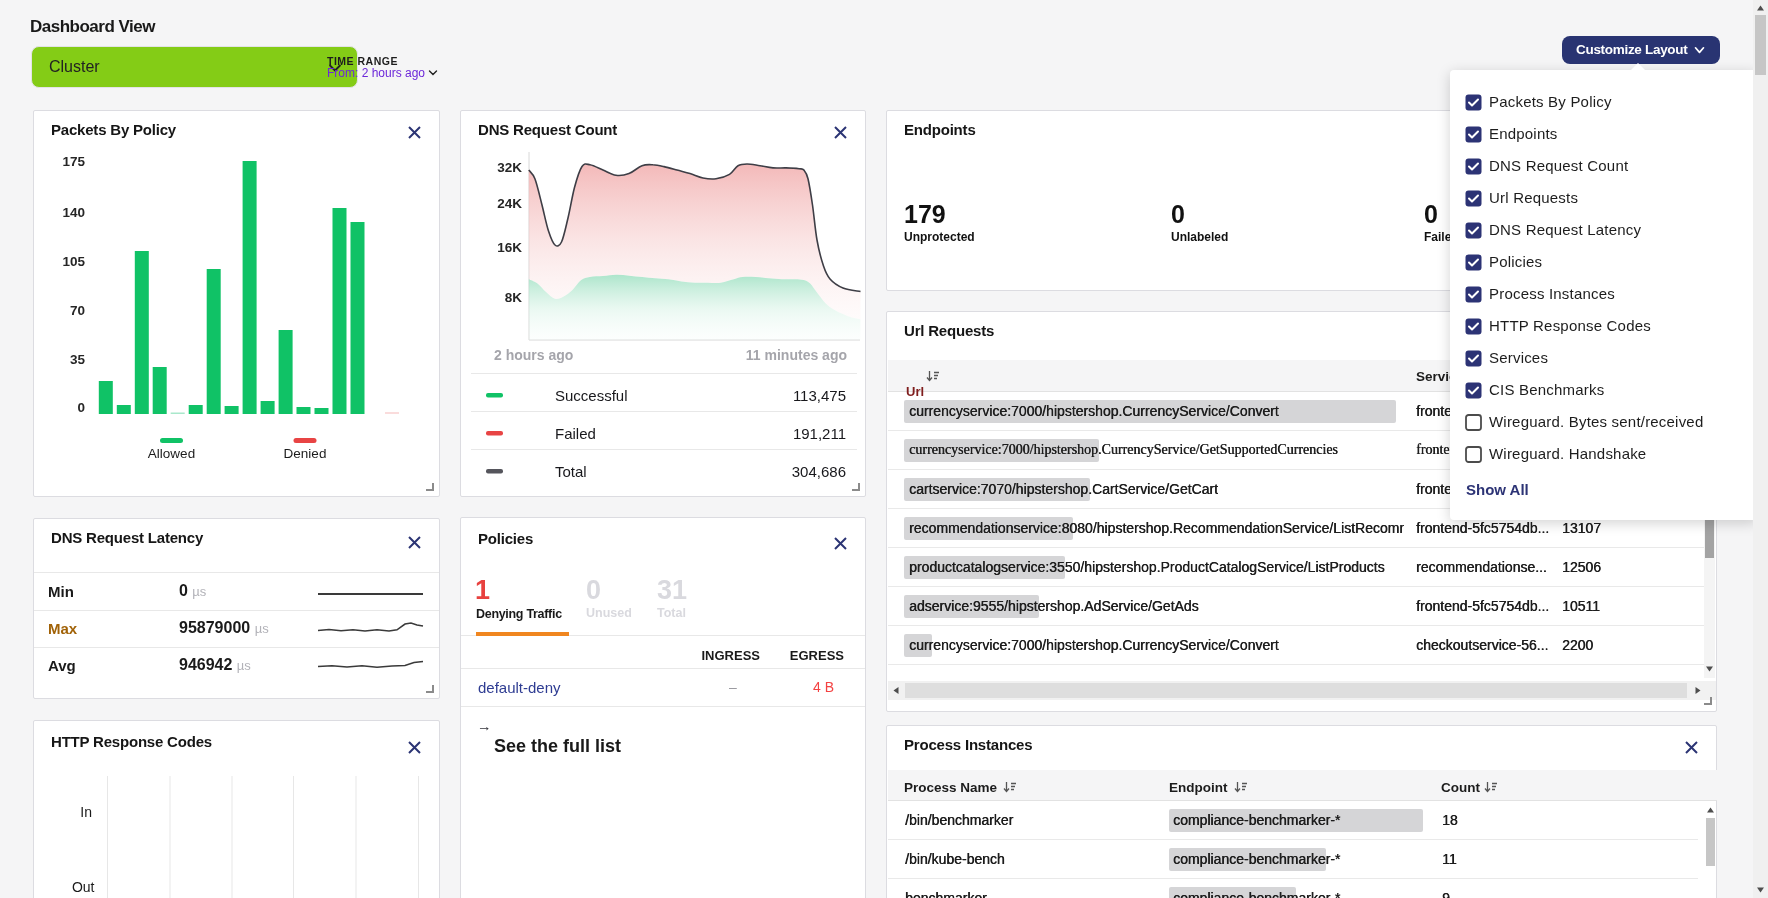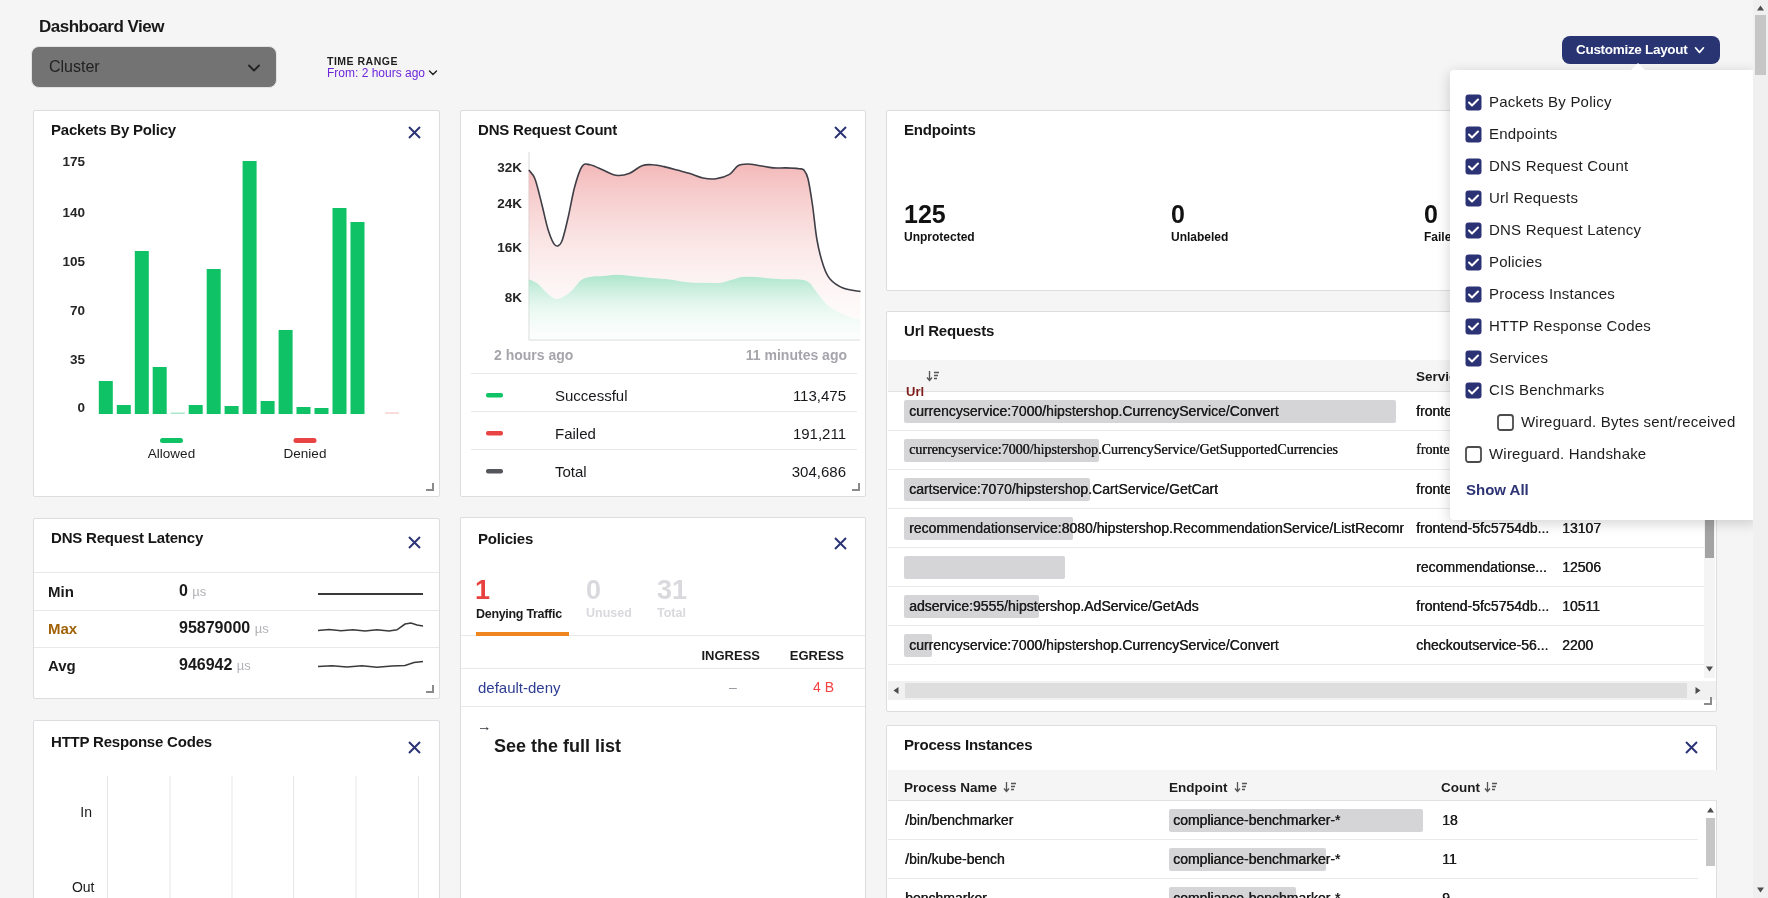--- a/index.html
+++ b/index.html
@@ -15,23 +15,23 @@
 .utext { position:absolute; left:21px; top:11px; font-size:14px; color:#1e1e1e; white-space:nowrap; overflow:hidden; max-width:495px; text-shadow:0.4px 0 0 #1e1e1e; }
 .usvc { position:absolute; left:528px; top:11px; font-size:14px; color:#1e1e1e; white-space:nowrap; text-shadow:0.4px 0 0 #1e1e1e; }
 .ucnt { position:absolute; left:674px; top:11px; font-size:14px; color:#1e1e1e; text-shadow:0.4px 0 0 #1e1e1e; }
 .prow { position:absolute; left:1px; width:810px; height:39px; border-bottom:1px solid #e9e9e9; text-shadow:0.4px 0 0 #1e1e1e; }
 .cbitem { position:absolute; left:15px; height:17px; }
 .cblabel { position:absolute; left:24px; top:-1px; font-size:15px; letter-spacing:.2px; color:#1d1d1d; white-space:nowrap; }
 </style>
 </head>
 <body>
 
-<div style="position:absolute;left:39px;top:17px;font-size:17px;font-weight:bold;letter-spacing:-0.5px;color:#191919;">Dashboard View</div>
-
-<div style="position:absolute;left:31px;top:46px;width:246px;height:42px;background:#737373;border:1px solid #e3e3e6;border-radius:8px;">
+<div style="position:absolute;left:30px;top:17px;font-size:17px;font-weight:bold;letter-spacing:-0.5px;color:#191919;">Dashboard View</div>
+
+<div style="position:absolute;left:31px;top:46px;width:327px;height:42px;background:#84cc16;border:1px solid #e3e3e6;border-radius:8px;">
   <span style="position:absolute;left:17px;top:11px;font-size:16px;color:#222;">Cluster</span>
   <svg style="position:absolute;right:15px;top:14px;" width="14" height="14" viewBox="0 0 14 14">
       <path d="M2 4.5 L7 9.5 L12 4.5" fill="none" stroke="#222" stroke-width="1.8" stroke-linecap="round" stroke-linejoin="round"></path>
     </svg>
 </div>
 
 <div style="position:absolute;left:327px;top:55px;font-size:10.5px;font-weight:bold;letter-spacing:.5px;color:#1d1d1d;">TIME RANGE</div>
 <div style="position:absolute;left:327px;top:66px;font-size:12px;color:#6d28d9;">From: 2 hours ago
   <svg style="vertical-align:-1px" width="10" height="10" viewBox="0 0 10 10">
       <path d="M1.5 3 L5 6.5 L8.5 3" fill="none" stroke="#222" stroke-width="1.4" stroke-linecap="round"></path>
@@ -136,21 +136,21 @@
       <text x="385" y="290" text-anchor="end">113,475</text>
       <text x="385" y="328" text-anchor="end">191,211</text>
       <text x="385" y="366" text-anchor="end">304,686</text>
     </g>
   </svg>
   <div class="resize" style="right:5px;bottom:5px;"></div>
 </div>
 
 <div class="card" id="endpoints" style="left:886px;top:110px;width:831px;height:181px;">
   <div class="ctitle">Endpoints</div>
-  <div style="position:absolute;left:17px;top:89px;font-size:25px;font-weight:bold;color:#111;">125</div>
+  <div style="position:absolute;left:17px;top:89px;font-size:25px;font-weight:bold;color:#111;">179</div>
   <div style="position:absolute;left:17px;top:119px;font-size:12px;font-weight:bold;color:#111;">Unprotected</div>
   <div style="position:absolute;left:284px;top:89px;font-size:25px;font-weight:bold;color:#111;">0</div>
   <div style="position:absolute;left:284px;top:119px;font-size:12px;font-weight:bold;color:#111;">Unlabeled</div>
   <div style="position:absolute;left:537px;top:89px;font-size:25px;font-weight:bold;color:#111;">0</div>
   <div style="position:absolute;left:537px;top:119px;font-size:12px;font-weight:bold;color:#111;">Failed</div>
 </div>
 
 <div class="card" id="urlreq" style="left:886px;top:311px;width:831px;height:401px;">
   <div class="ctitle">Url Requests</div>
   <div style="position:absolute;left:1px;top:48px;width:829px;height:32px;background:#f5f5f6;border-bottom:1px solid #e2e2e2;"></div>
@@ -181,20 +181,21 @@
       <span class="ucnt">14890</span>
     </div>
   <div class="urow" style="top:197px;">
       <span class="chip" style="left:16px;top:8px;width:169px;"></span>
       <span class="utext">recommendationservice:8080/hipstershop.RecommendationService/ListRecomm</span>
       <span class="usvc">frontend-5fc5754db...</span>
       <span class="ucnt">13107</span>
     </div>
   <div class="urow" style="top:236px;">
       <span class="chip" style="left:16px;top:8px;width:161px;"></span>
+      <span class="utext">productcatalogservice:3550/hipstershop.ProductCatalogService/ListProducts</span>
       <span class="usvc">recommendationse...</span>
       <span class="ucnt">12506</span>
     </div>
   <div class="urow" style="top:275px;">
       <span class="chip" style="left:16px;top:8px;width:135px;"></span>
       <span class="utext">adservice:9555/hipstershop.AdService/GetAds</span>
       <span class="usvc">frontend-5fc5754db...</span>
       <span class="ucnt">10511</span>
     </div>
   <div class="urow" style="top:314px;">
@@ -376,21 +377,21 @@
         <path d="M4 8.5 L7 11.5 L13 5.5" stroke="#fff" stroke-width="2" fill="none" stroke-linecap="round" stroke-linejoin="round"></path>
       </svg><span class="cblabel">HTTP Response Codes</span></div>
   <div class="cbitem" style="top:280px;"><svg width="17" height="17" viewBox="0 0 17 17">
         <rect x="0.5" y="0.5" width="16" height="16" rx="3" fill="#2c3375"></rect>
         <path d="M4 8.5 L7 11.5 L13 5.5" stroke="#fff" stroke-width="2" fill="none" stroke-linecap="round" stroke-linejoin="round"></path>
       </svg><span class="cblabel">Services</span></div>
   <div class="cbitem" style="top:312px;"><svg width="17" height="17" viewBox="0 0 17 17">
         <rect x="0.5" y="0.5" width="16" height="16" rx="3" fill="#2c3375"></rect>
         <path d="M4 8.5 L7 11.5 L13 5.5" stroke="#fff" stroke-width="2" fill="none" stroke-linecap="round" stroke-linejoin="round"></path>
       </svg><span class="cblabel">CIS Benchmarks</span></div>
-  <div class="cbitem" style="top:344px;margin-left:32px;"><svg width="17" height="17" viewBox="0 0 17 17">
+  <div class="cbitem" style="top:344px;"><svg width="17" height="17" viewBox="0 0 17 17">
         <rect x="1" y="1" width="15" height="15" rx="2.5" fill="#fff" stroke="#4c4c4c" stroke-width="1.8"></rect>
       </svg><span class="cblabel">Wireguard. Bytes sent/received</span></div>
   <div class="cbitem" style="top:376px;"><svg width="17" height="17" viewBox="0 0 17 17">
         <rect x="1" y="1" width="15" height="15" rx="2.5" fill="#fff" stroke="#4c4c4c" stroke-width="1.8"></rect>
       </svg><span class="cblabel">Wireguard. Handshake</span></div>
   <div style="position:absolute;left:16px;top:411px;font-size:15px;font-weight:bold;color:#2c3375;">Show All</div>
 </div>
 <div style="position:absolute;left:1629px;top:63px;width:0;height:0;border-left:9px solid transparent;border-right:9px solid transparent;border-bottom:9px solid #fff;"></div>
 
 <div style="position:absolute;right:0;top:0;width:15px;height:898px;background:#f0f0f0;">

